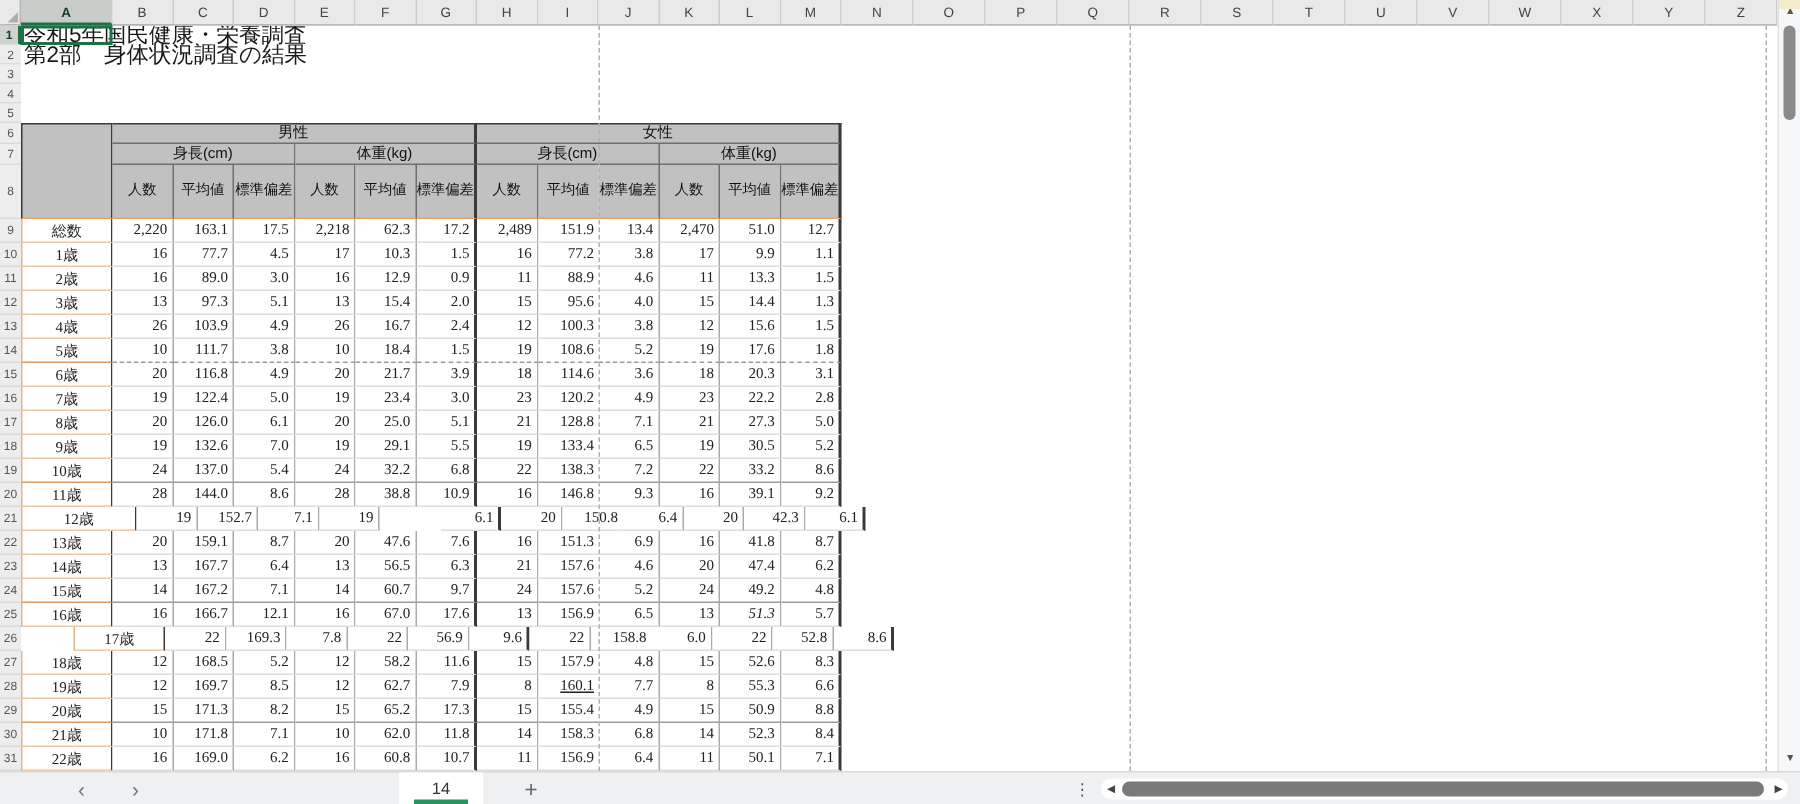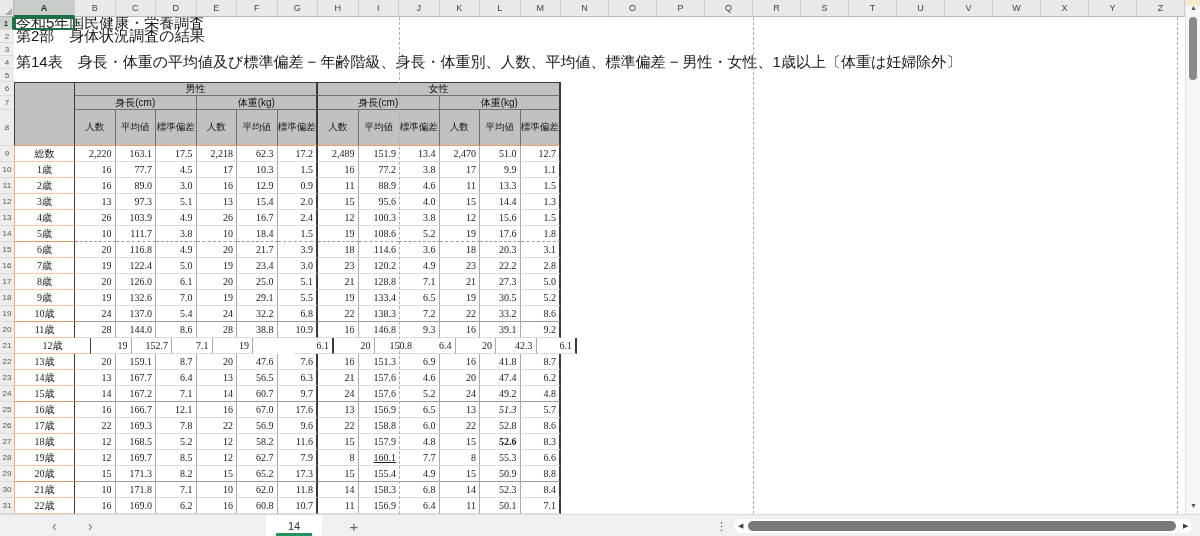--- a/index.html
+++ b/index.html
@@ -117,21 +117,20 @@
       <div class="rowhdr" style="top: 401px; height: 16px;">26</div>
       <div class="rowhdr" style="top: 417px; height: 16px;">27</div>
       <div class="rowhdr" style="top: 433px; height: 16px;">28</div>
       <div class="rowhdr" style="top: 449px; height: 16px;">29</div>
       <div class="rowhdr" style="top: 465px; height: 16px;">30</div>
       <div class="rowhdr" style="top: 481px; height: 16px;">31</div>
     </div>
 
   <div class="cell-text" style="left:16px;top:17px;height:13px;">令和5年国民健康・栄養調査</div>
   <div class="cell-text" style="left:16px;top:30px;height:13px;">第2部　身体状況調査の結果</div>
-  <div class="cell-text" style="left:16px;top:56px;height:13px;">第14表　身長・体重の平均値及び標準偏差 − 年齢階級、身長・体重別、人数、平均値、標準偏差 − 男性・女性、1歳以上〔体重は妊婦除外〕</div>
 
   <div class="selbox" style="left:14px;top:17px;width:61px;height:13px;"></div>
 
   <div class="pbreak" style="left:399px;"></div>
   <div class="pbreak" style="left:753px;"></div>
   <div class="pbreak" style="left:1177px;"></div>
 
   <div>
       <div class="hcell" style="left: 14px; top: 82px; width: 61px; height: 64px; border-left: 1px solid var(--thick); border-top: 1px solid var(--thick); border-right: 1px solid var(--thick); border-bottom: 1px solid var(--peach);"></div>
       <div class="hcell" style="left: 75px; top: 82px; width: 243px; height: 14px; border-top: 1px solid var(--thick); border-right: 2px solid var(--thick);">男性</div>
@@ -400,21 +399,21 @@
         <div class="td num" style="width: 40.5px;">16</div>
         <div class="td num" style="width: 40.5px;">67.0</div>
         <div class="td num" style="width: 40.5px; border-right: 2px solid var(--thick);">17.6</div>
         <div class="td num" style="width: 40.5px;">13</div>
         <div class="td num" style="width: 40.5px; border-right: none;">156.9</div>
         <div class="td num" style="width: 40.5px;">6.5</div>
         <div class="td num" style="width: 40.5px;">13</div>
         <div class="td num" style="width: 40.5px; font-style: italic;">51.3</div>
         <div class="td num" style="width: 40.5px; border-right: 2px solid var(--thick);">5.7</div>
       </div>
-      <div class="trow" style="left: 14px; top: 418px;">
+      <div class="trow" style="left: 14px; top: 418px; padding-left: 35px;">
         <div class="td stub" style="width: 61px;">17歳</div>
         <div class="td num" style="width: 40.5px;">22</div>
         <div class="td num" style="width: 40.5px;">169.3</div>
         <div class="td num" style="width: 40.5px;">7.8</div>
         <div class="td num" style="width: 40.5px;">22</div>
         <div class="td num" style="width: 40.5px;">56.9</div>
         <div class="td num" style="width: 40.5px; border-right: 2px solid var(--thick);">9.6</div>
         <div class="td num" style="width: 40.5px;">22</div>
         <div class="td num" style="width: 40.5px; border-right: none;">158.8</div>
         <div class="td num" style="width: 40.5px;">6.0</div>
@@ -427,21 +426,21 @@
         <div class="td num" style="width: 40.5px;">12</div>
         <div class="td num" style="width: 40.5px;">168.5</div>
         <div class="td num" style="width: 40.5px;">5.2</div>
         <div class="td num" style="width: 40.5px;">12</div>
         <div class="td num" style="width: 40.5px;">58.2</div>
         <div class="td num" style="width: 40.5px; border-right: 2px solid var(--thick);">11.6</div>
         <div class="td num" style="width: 40.5px;">15</div>
         <div class="td num" style="width: 40.5px; border-right: none;">157.9</div>
         <div class="td num" style="width: 40.5px;">4.8</div>
         <div class="td num" style="width: 40.5px;">15</div>
-        <div class="td num" style="width: 40.5px; font-weight: bold;">52.6</div>
+        <div class="td num" style="width: 40.5px;">52.6</div>
         <div class="td num" style="width: 40.5px; border-right: 2px solid var(--thick);">8.3</div>
       </div>
       <div class="trow" style="left: 14px; top: 450px;">
         <div class="td stub" style="width: 61px;">19歳</div>
         <div class="td num" style="width: 40.5px;">12</div>
         <div class="td num" style="width: 40.5px;">169.7</div>
         <div class="td num" style="width: 40.5px;">8.5</div>
         <div class="td num" style="width: 40.5px;">12</div>
         <div class="td num" style="width: 40.5px;">62.7</div>
         <div class="td num" style="width: 40.5px; border-right: 2px solid var(--thick);">7.9</div>

